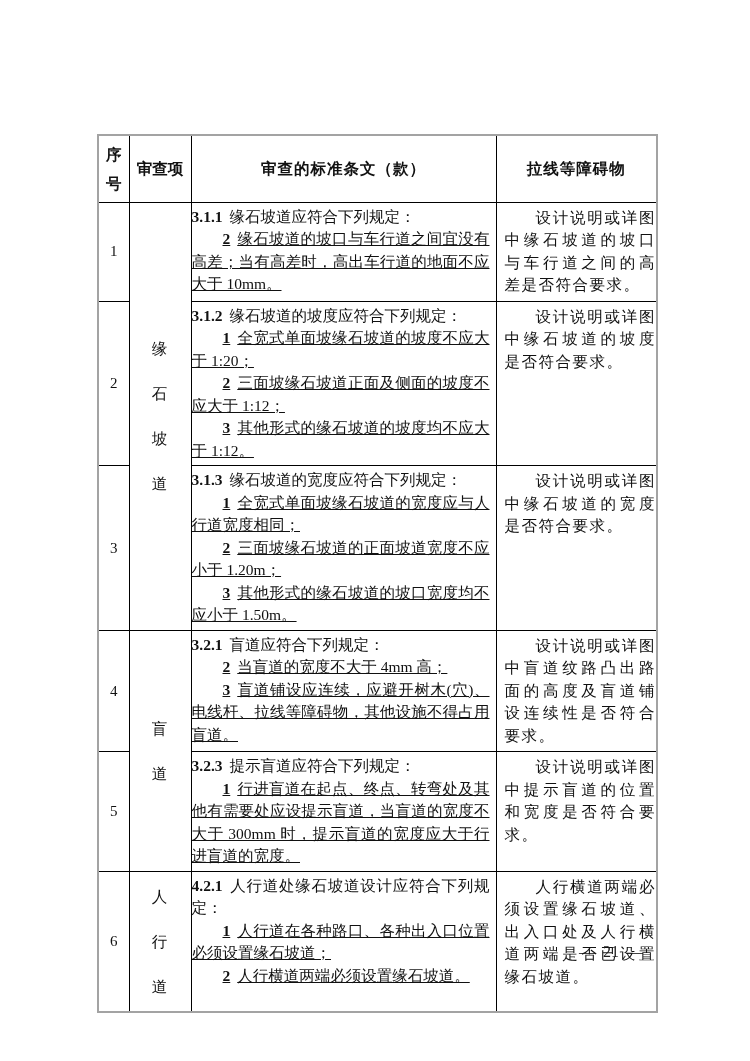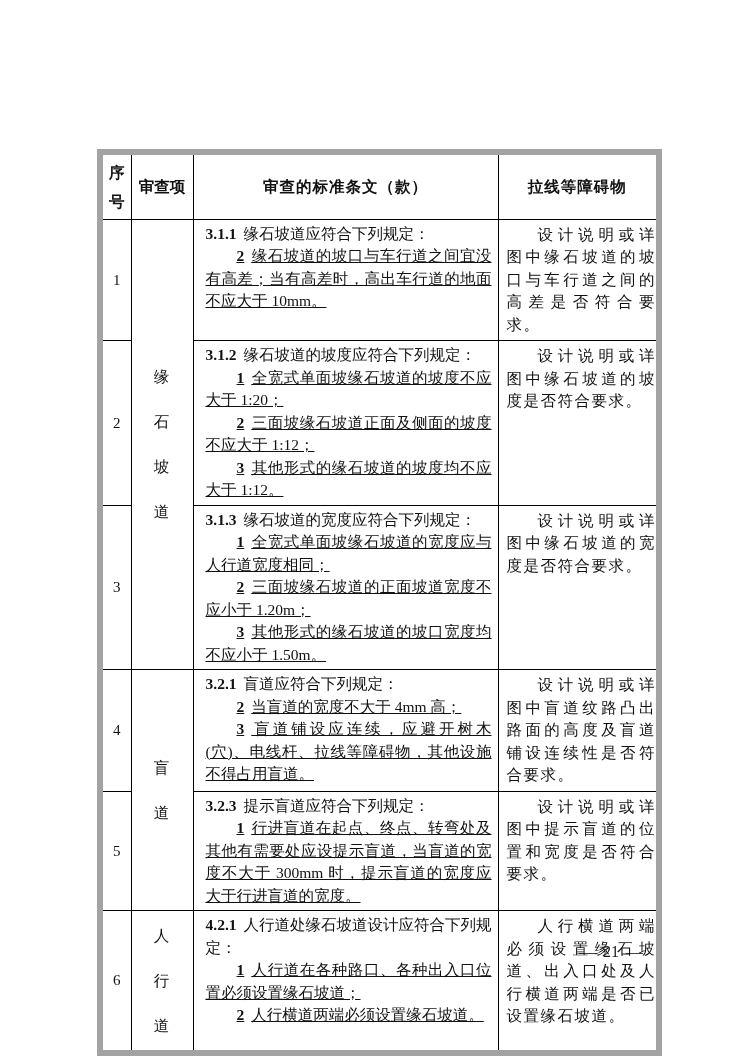--- a/index.html
+++ b/index.html
@@ -11,25 +11,25 @@
     width: 750px;
     height: 1061px;
     position: relative;
     overflow: hidden;
     font-family: "Liberation Serif", "DejaVu Serif", serif;
     color: #111111;
   }
   table.review-table {
     position: absolute;
     left: 97px;
-    top: 149px;
+    top: 134px;
     width: 559px;
     border-collapse: collapse;
     table-layout: fixed;
-    border: 6px solid #a3a3a3;
+    border: 2px solid #a3a3a3;
   }
   .review-table th,
   .review-table td {
     border: 1px solid #000;
     font-size: 15.5px;
     line-height: 22.5px;
     box-sizing: border-box;
     overflow: hidden;
   }
   .review-table th {
@@ -47,21 +47,21 @@
   }
   td.item-cell {
     text-align: center;
     vertical-align: middle;
     padding: 2px 15px;
     line-height: 45px;
     letter-spacing: 1px;
   }
   td.clause-cell {
     vertical-align: top;
-    padding: 3px 6px 3px 12px;
+    padding: 3px 6px 3px 0;
     text-align: justify;
     text-justify: inter-ideograph;
   }
   td.review-cell {
     vertical-align: top;
     padding: 4px 0 4px 8px;
   }
   .clause-cell p, .review-cell p {
     margin: 0;
   }

